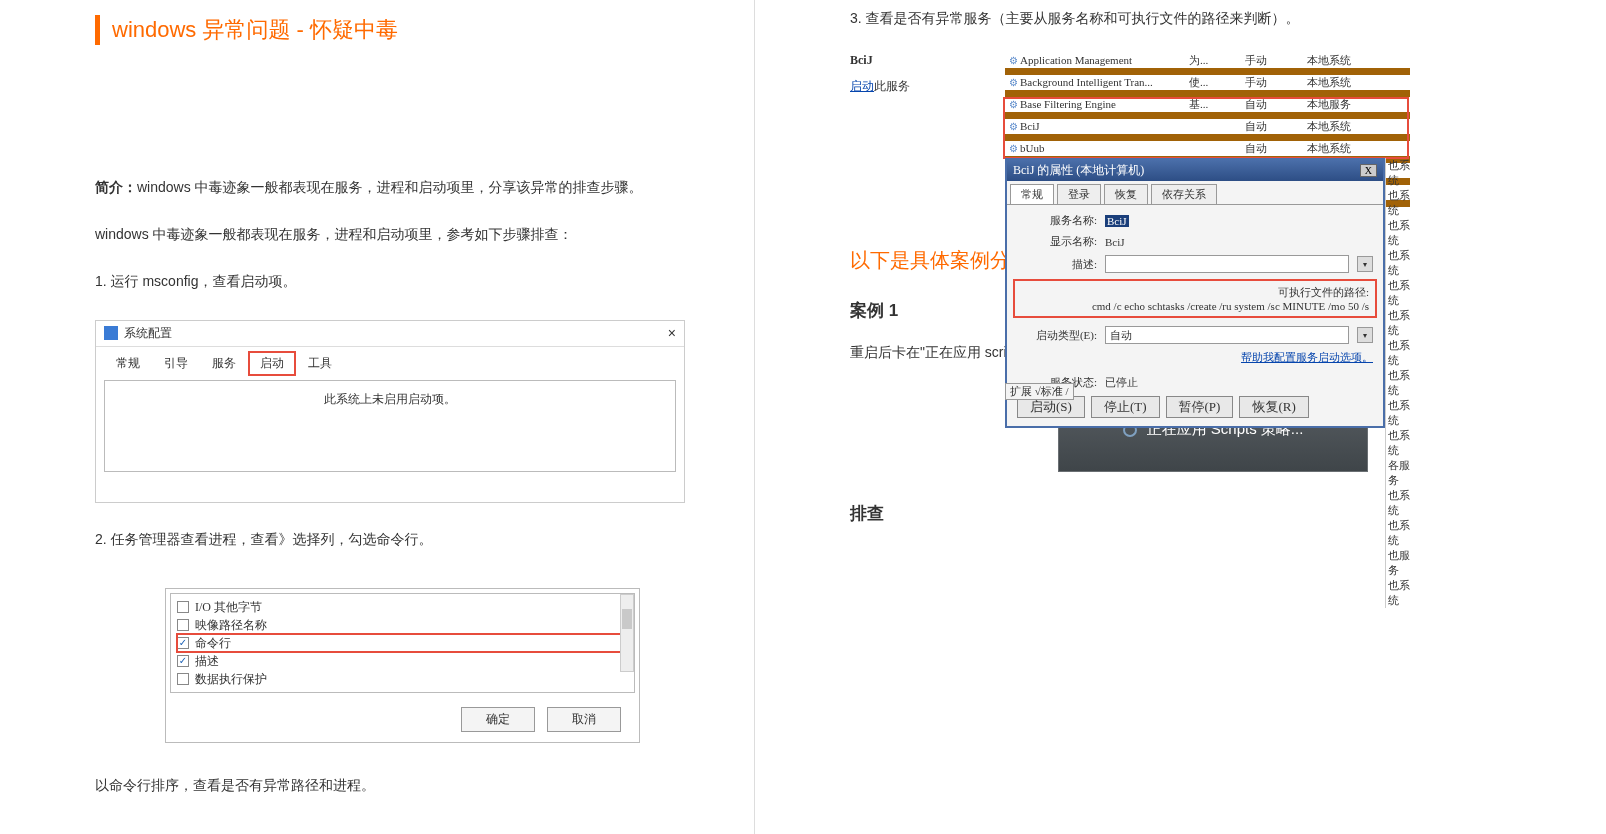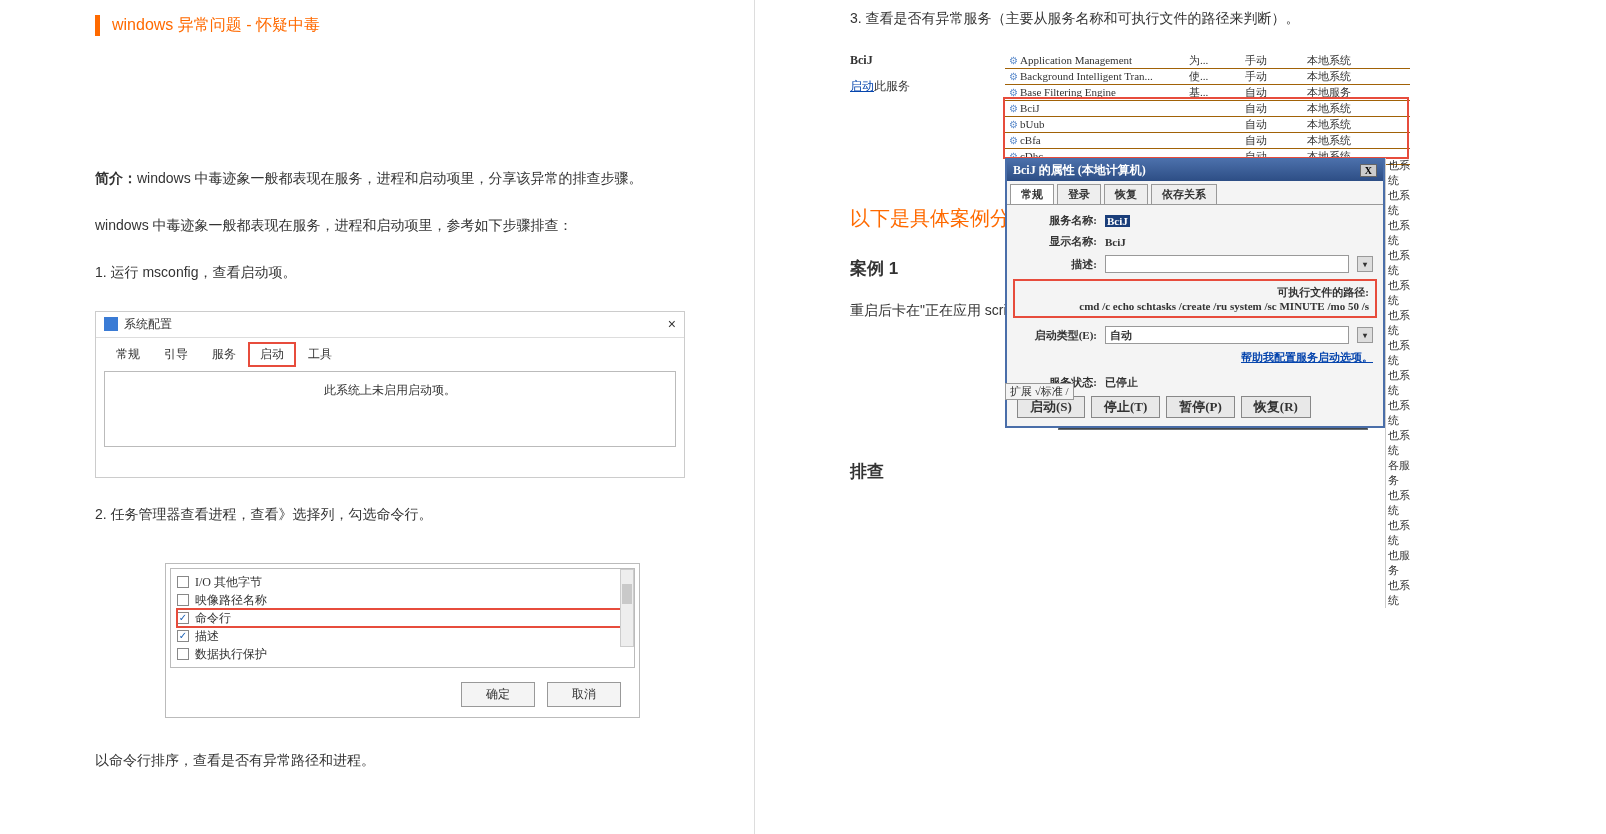--- a/index.html
+++ b/index.html
@@ -21,21 +21,21 @@
     width: 755px;
     padding: 15px 30px 0 95px;
     border-right: 1px solid #ddd;
   }
   .col-right {
     flex: 1;
     padding: 6px 30px 0 95px;
   }
   .page-title {
     color: #ff6a00;
-    font-size: 16px;
+    font-size: 22px;
     font-weight: 500;
     border-left: 5px solid #ff6a00;
     padding-left: 12px;
     margin-bottom: 130px;
   }
   .intro-line {
     margin-bottom: 22px;
     line-height: 1.8;
   }
   .intro-line strong { font-weight: 600; }
@@ -67,21 +67,21 @@
   }
   .fig-msconfig .tab.active {
     border: 2px solid #e74c3c;
     padding: 2px 10px;
   }
   .fig-msconfig .body {
     border: 1px solid #bbb;
     margin: 4px 8px 30px 8px;
     padding: 10px;
     text-align: center;
-    height: 76px;
+    height: 92px;
   }
   
   .fig-taskcols {
     width: 475px;
     margin: 36px 0 30px 70px;
     border: 1px solid #bbb;
     background: #fff;
     font-size: 12px;
     position: relative;
   }
@@ -123,41 +123,40 @@
     position: absolute; left: 0; top: 0; font-size: 12px;
   }
   .svc-left .svcname { font-weight: bold; }
   .svc-left .startlink { color: #0645ad; text-decoration: underline; margin-top: 10px; display: inline-block; }
   .svc-table {
     margin-left: 155px;
     border-collapse: collapse;
     width: 405px;
   }
   .svc-table td {
-    border-bottom: 1px solid #a16207;
+    border-bottom: 7px solid #a16207;
     padding: 0 4px;
     white-space: nowrap;
     font-size: 11px;
     line-height: 15px;
   }
   .svc-table td:first-child { width: 180px; }
   .svc-table .gear { color: #5a8acb; font-size: 10px; margin-right: 2px; }
   .svc-hlrow td { }
   .svc-hlbox {
     position: absolute;
     border: 2px solid #e74c3c;
     pointer-events: none;
   }
   .svc-props {
     position: absolute;
     left: 155px; top: 105px;
     width: 380px;
     border: 2px solid #4a6ea9;
     background: #eee;
-    font-weight: bold;
   }
   .svc-props .ptitle {
     background: linear-gradient(#4a6ea9,#2d4e85);
     color: #fff; padding: 2px 6px; display: flex; align-items: center;
   }
   .svc-props .ptitle .pclose { margin-left: auto; background: #ccc; color: #000; padding: 0 4px; font-size: 10px; border: 1px solid #666; }
   .svc-props .ptabs { display: flex; border-bottom: 1px solid #999; background: #f4f4f4; padding-top: 3px; }
   .svc-props .ptab { padding: 2px 10px; border: 1px solid #999; border-bottom: none; background: #eee; margin-left: 3px; font-size: 11px; }
   .svc-props .ptab.on { background: #fff; }
   .svc-props .pbody { padding: 8px 10px; background: #f4f4f4; font-size: 11px; text-align: right; }

